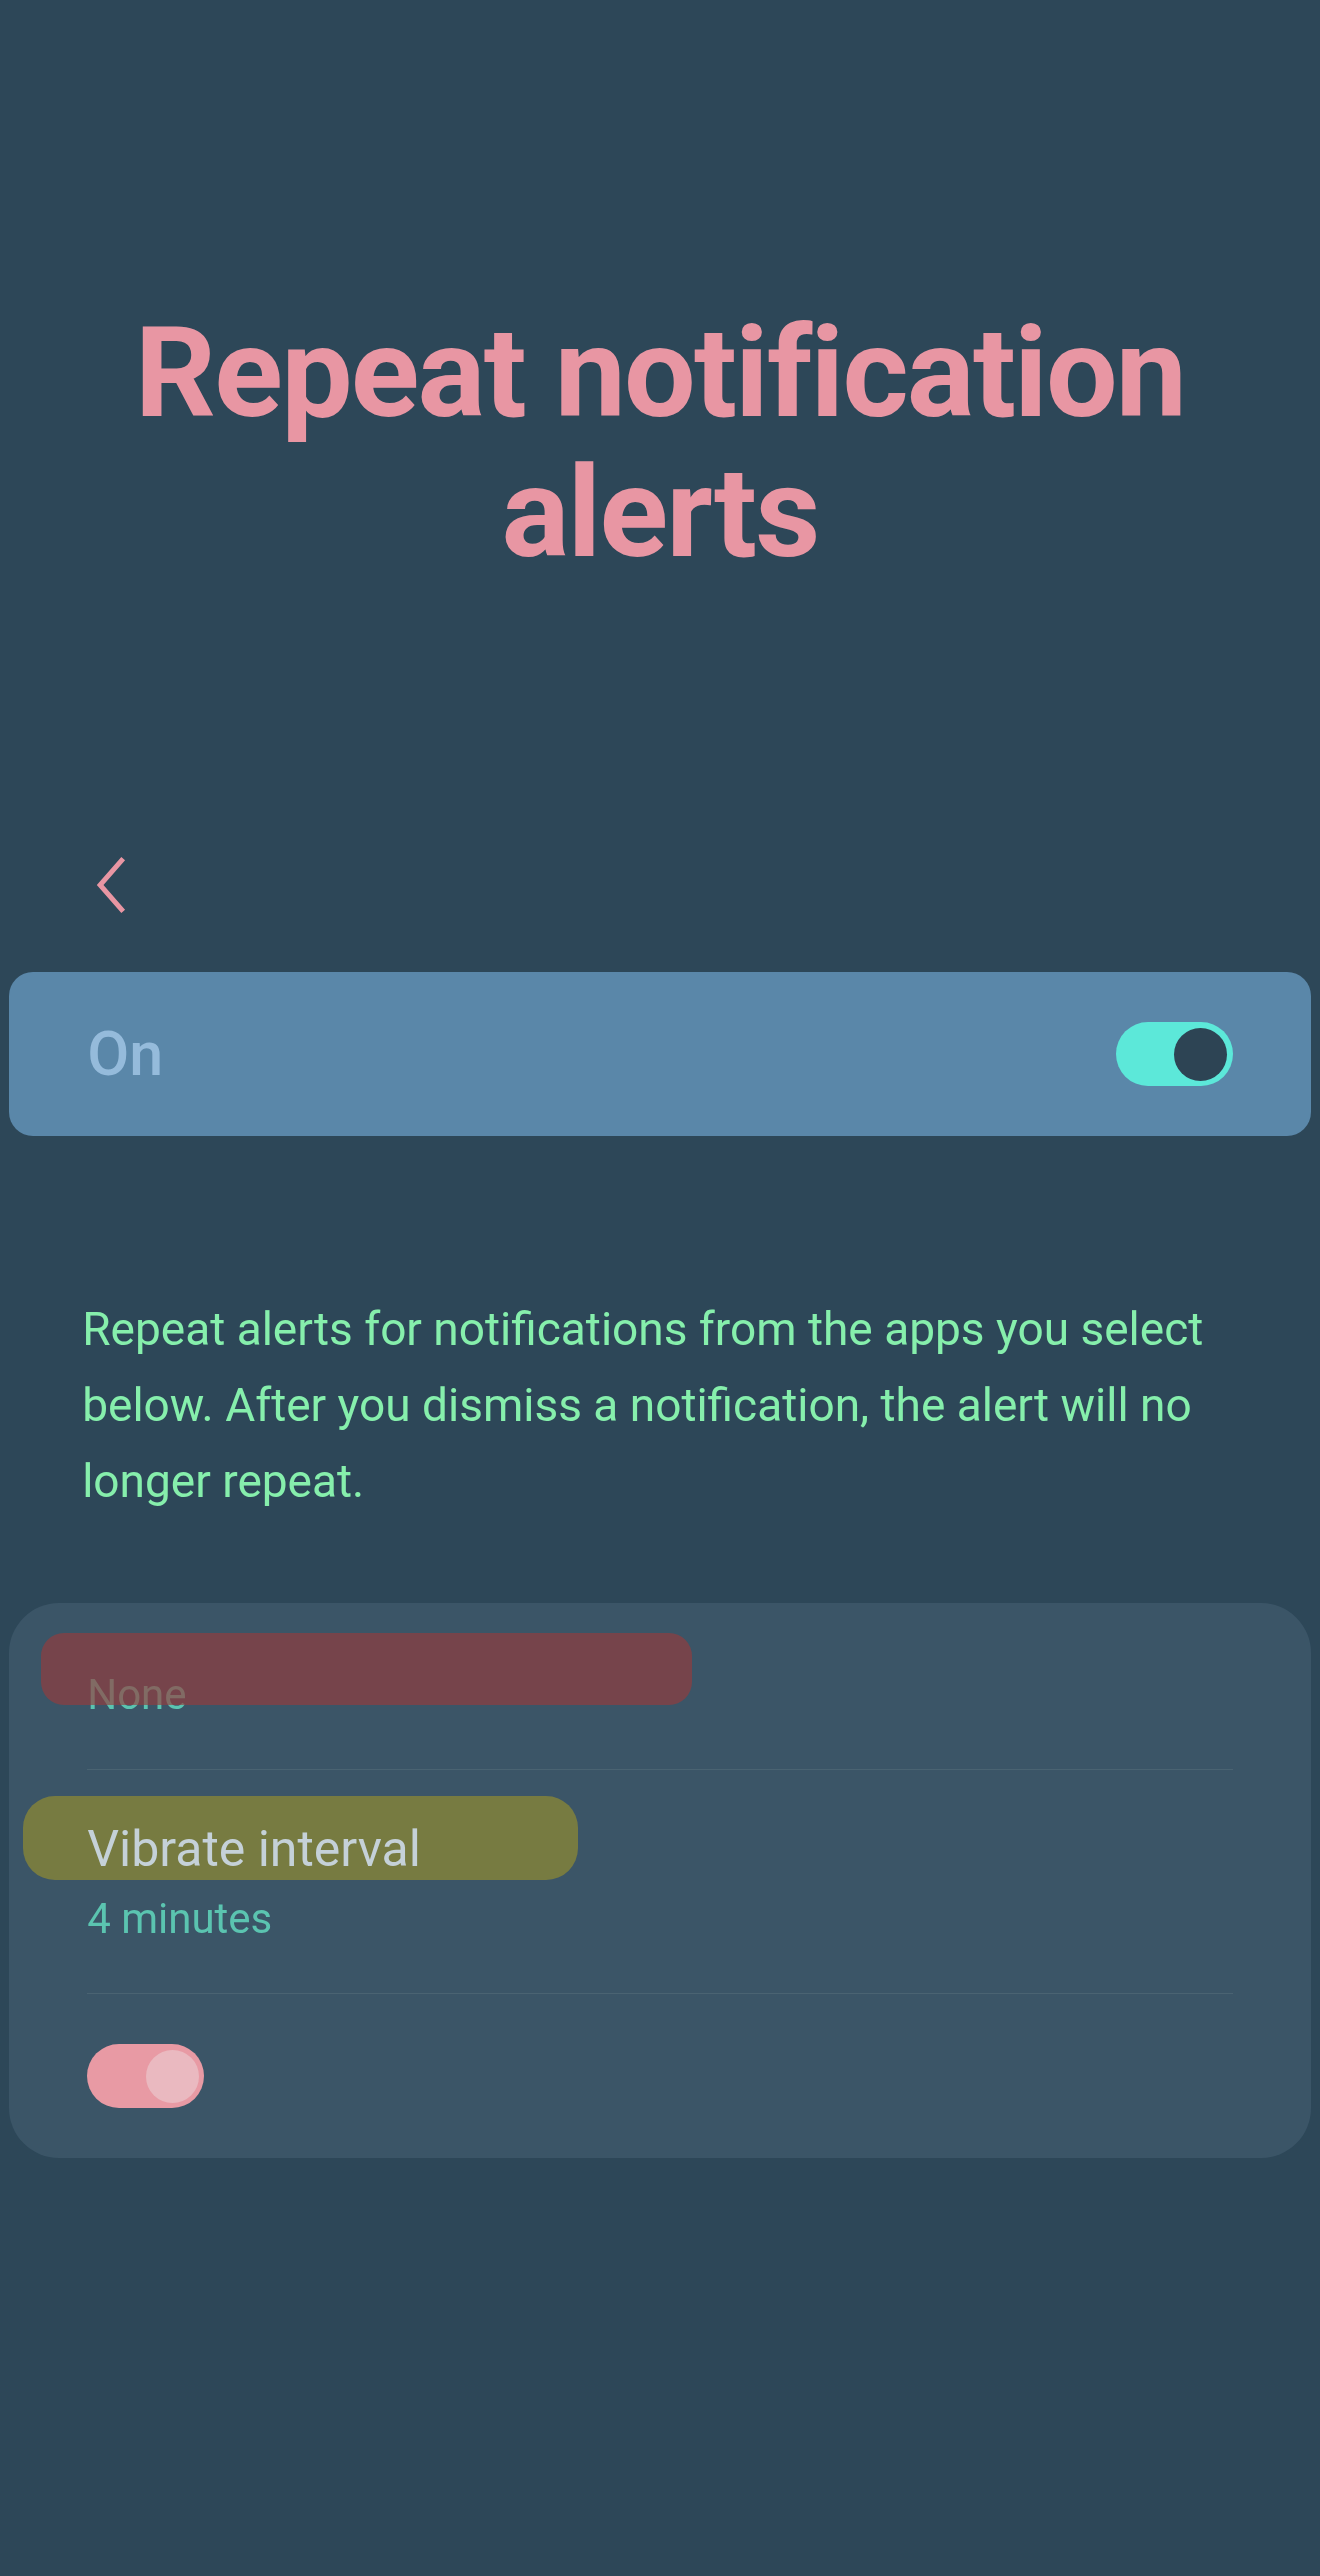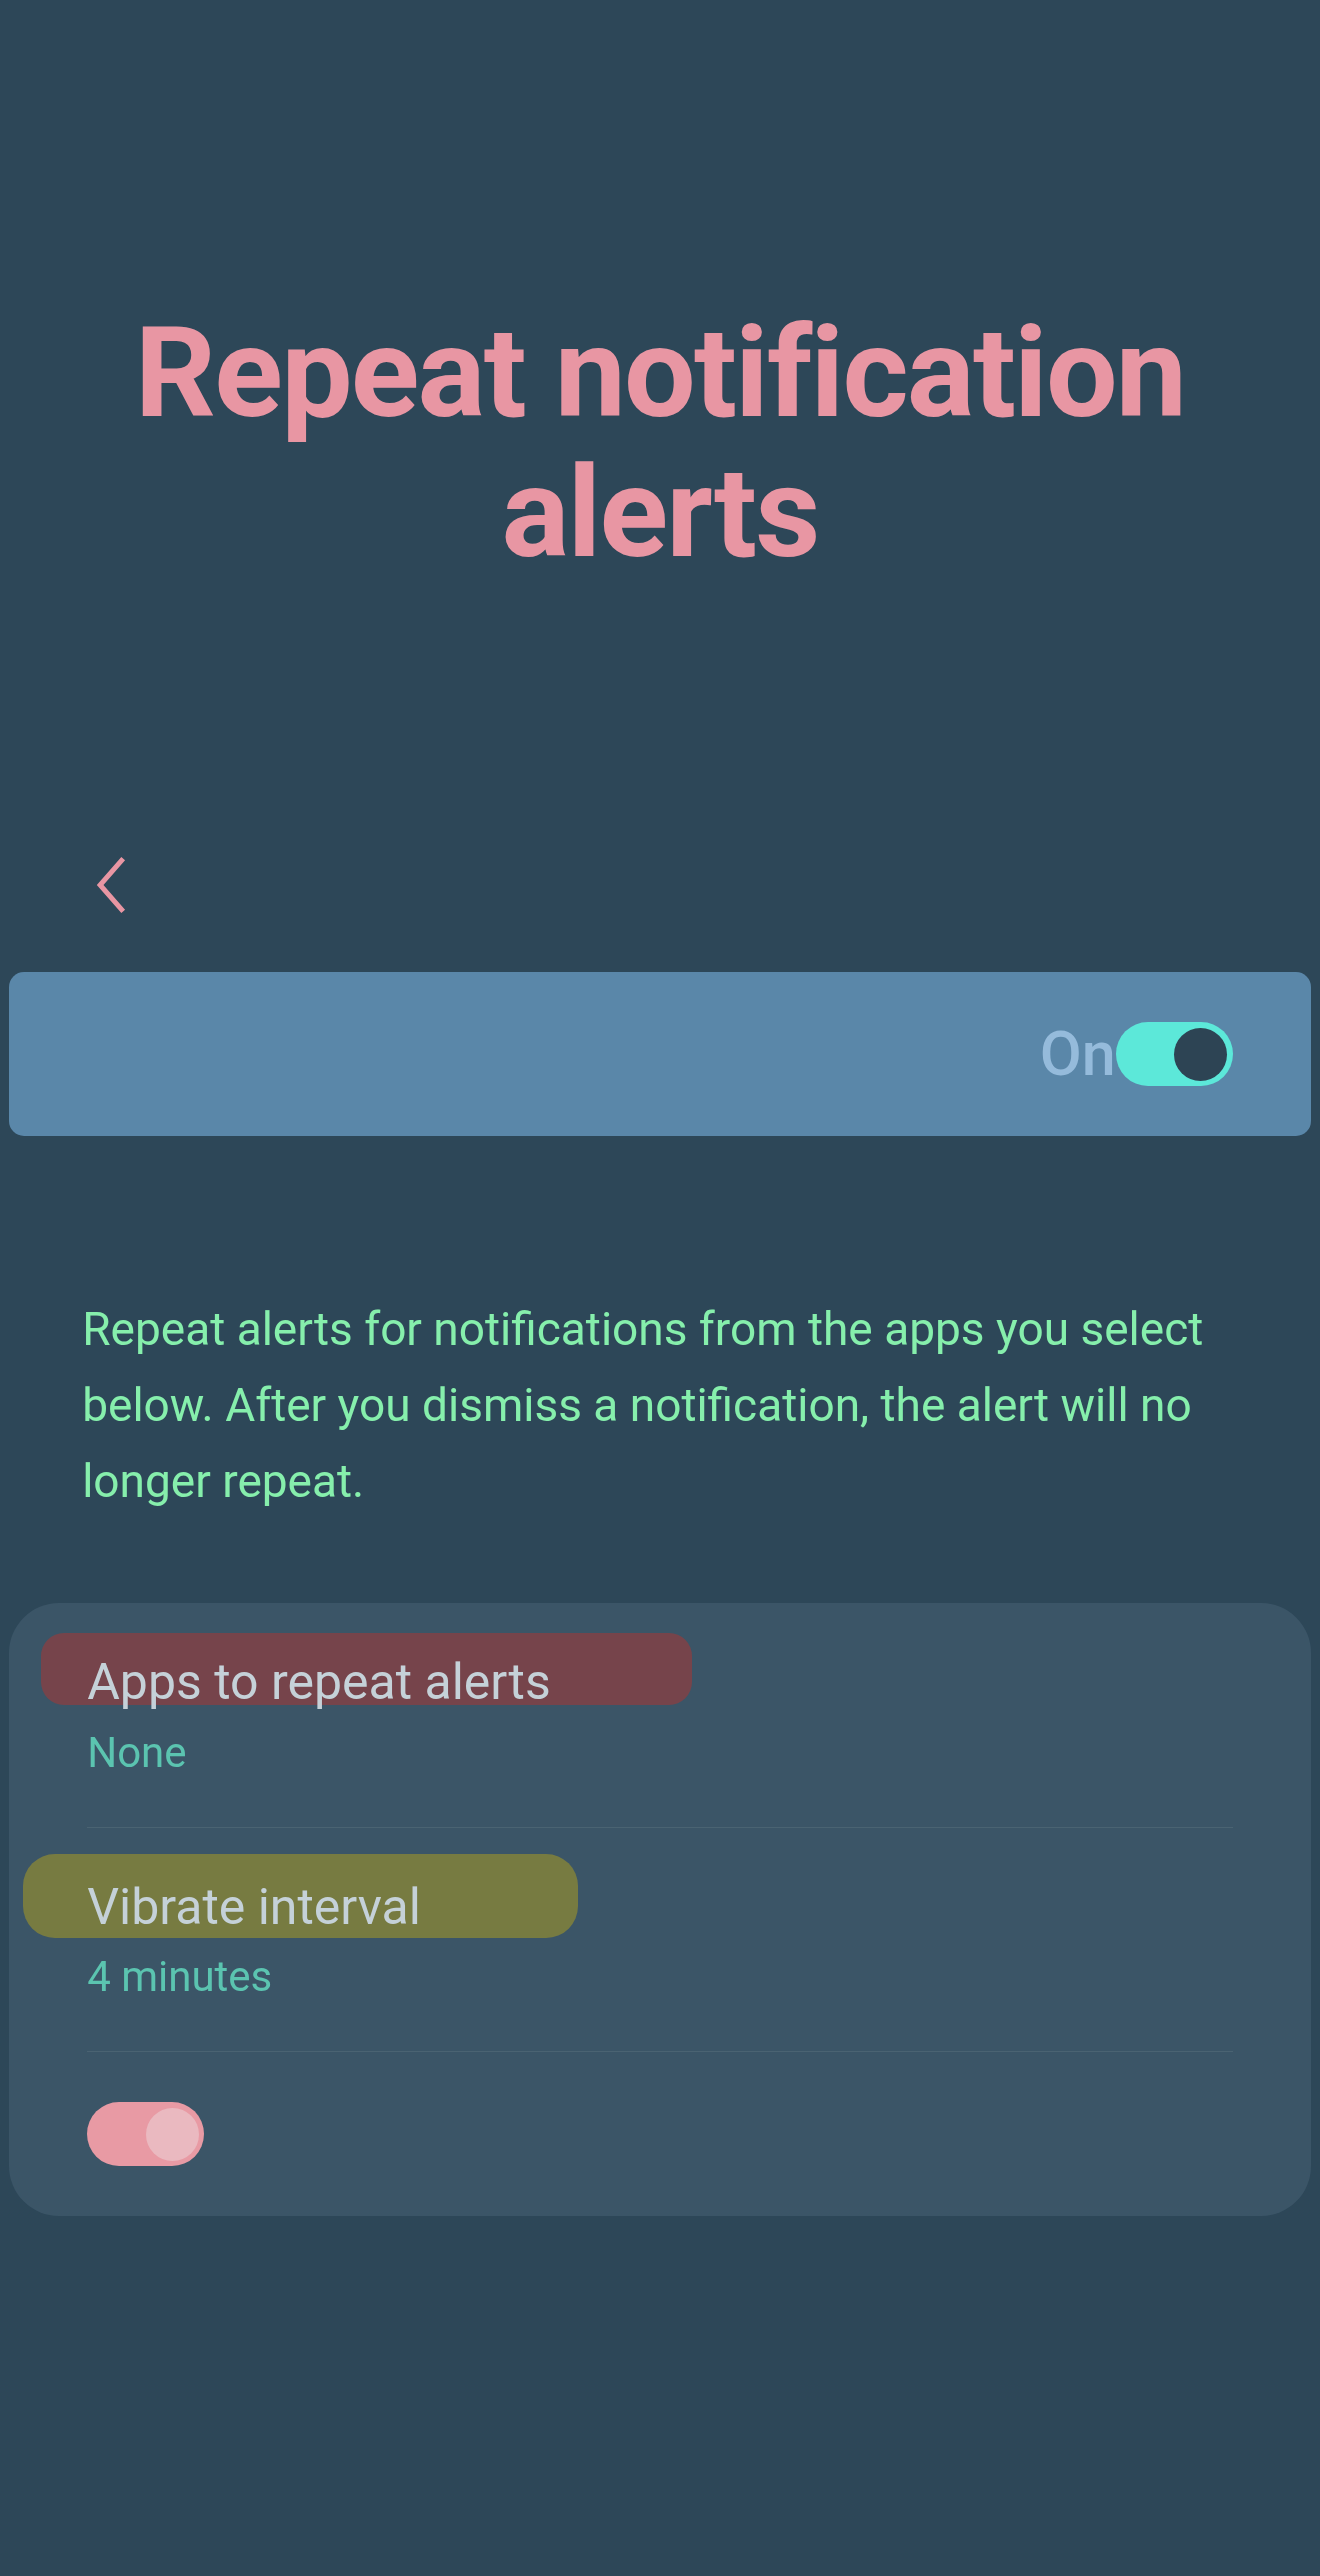--- a/index.html
+++ b/index.html
@@ -44,25 +44,25 @@
     }
     
     .back-button svg {
       width: 40px;
       height: 66px;
     }
     
     .master-toggle-card {
       margin-top: 60px;
       background-color: #5a87a9;
-      border-radius: 15px;
+      border-radius: 24px;
       padding: 46px 78px;
       display: flex;
       align-items: center;
-      justify-content: flex-end;
+      justify-content: space-between;
     }
     
     .master-toggle-label {
       color: #95bbdb;
       font-size: 61px;
       font-weight: 500;
     }
     
     .toggle-switch {
       position: relative;
@@ -194,21 +194,20 @@
   <div class="master-toggle-card">
     <span class="master-toggle-label">On</span>
     <div class="toggle-switch"></div>
   </div>
 
   <p class="description">Repeat alerts for notifications from the apps you select below. After you dismiss a notification, the alert will no longer repeat.</p>
 
   <div class="settings-card">
     <div class="setting-item">
       <div class="highlight-red first"></div>
-      <div class="setting-label">Apps to repeat alerts</div>
       <div class="setting-value">None</div>
     </div>
 
     <div class="setting-item">
       <div class="highlight-olive second"></div>
       <div class="setting-label">Vibrate interval</div>
       <div class="setting-value">4 minutes</div>
     </div>
 
     <div class="setting-item">

